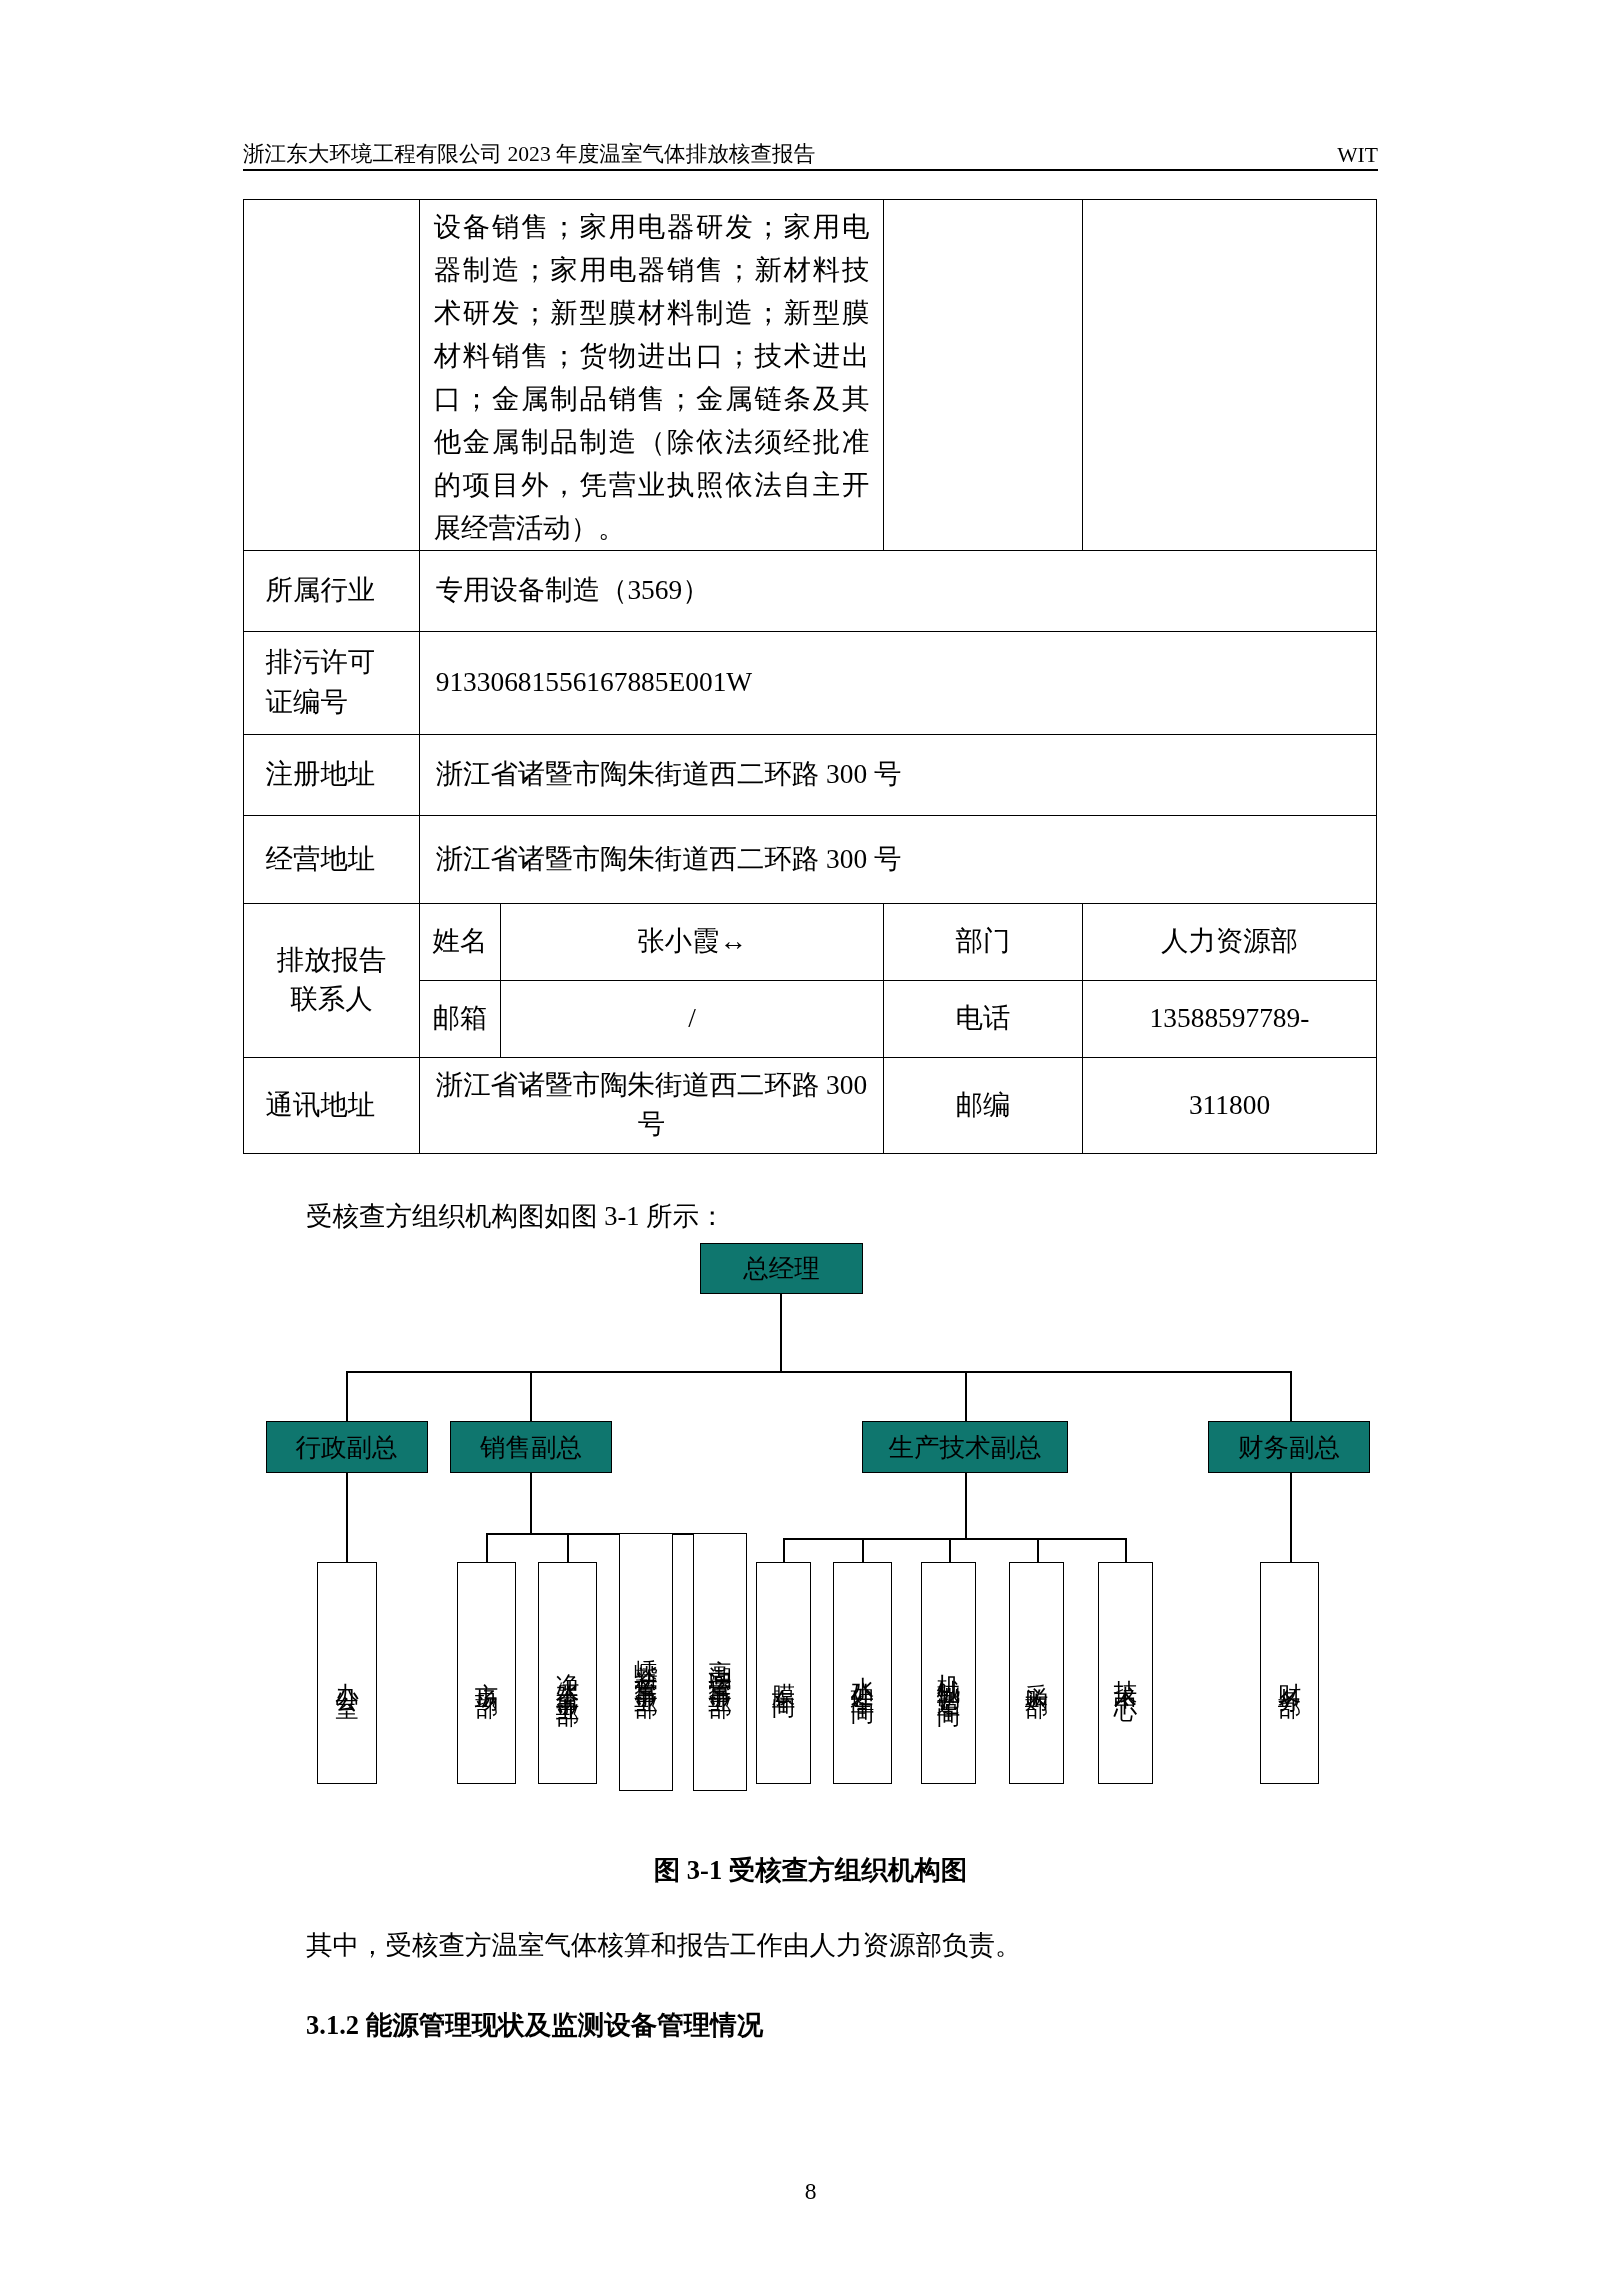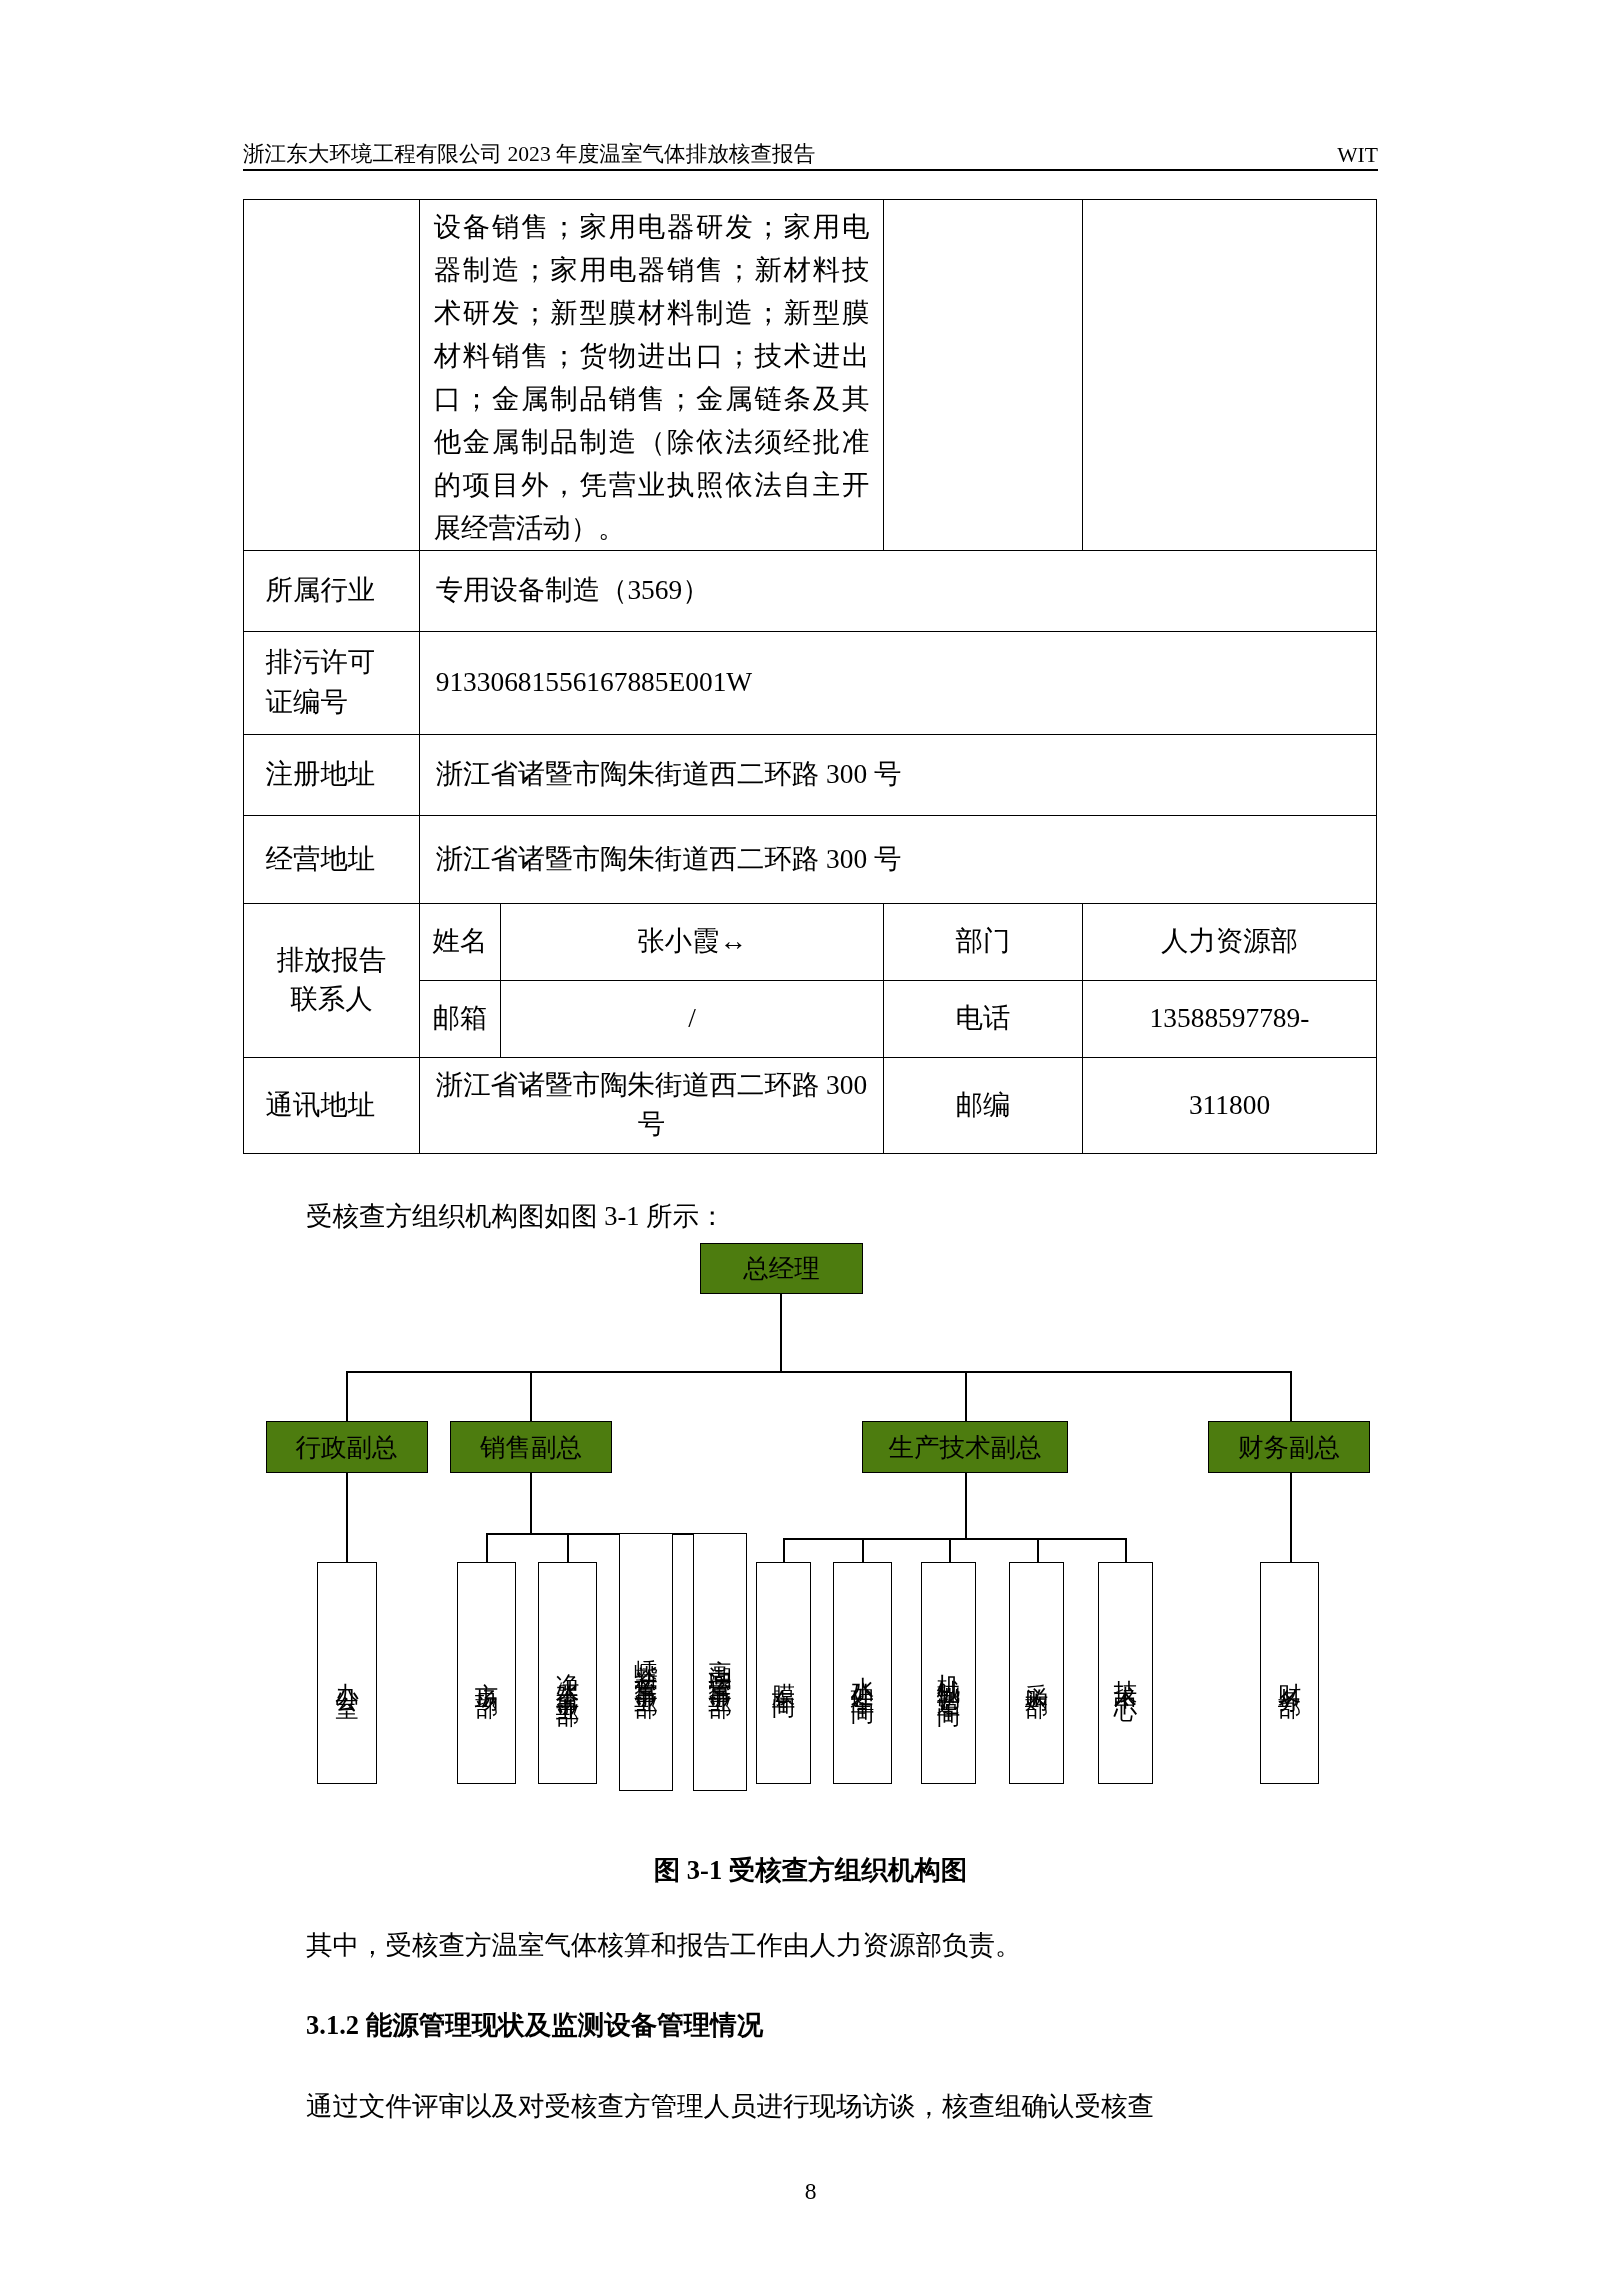--- a/index.html
+++ b/index.html
@@ -37,21 +37,21 @@
   
   .para { position: absolute; left: 243px; width: 1135px; font-size: 26.5px; line-height: 1.3; }
   .indent { text-indent: 63px; }
   .caption { position: absolute; left: 243px; top: 1825px; width: 1135px; text-align: center; font-weight: bold; font-size: 26.5px; }
   .heading { position: absolute; left: 306px; top: 1980px; font-weight: bold; font-size: 26.5px; }
   .pageno { position: absolute; left: 0; top: 2178px; width: 1621px; text-align: center; font-size: 23.5px; }
 
   
   .orgchart { position: absolute; left: 243px; top: 1238px; width: 1135px; height: 564px; }
   .ob {
-    position: absolute; border: 1.5px solid #000; background: #4d7c0f;
+    position: absolute; border: 1.5px solid #000; background: #0f766e;
     display: flex; align-items: center; justify-content: center; font-size: 25.5px;
   }
   .vb {
     position: absolute; border: 1.5px solid #000; background: #fff;
     display: flex; align-items: center; justify-content: center;
   }
   .vb span { writing-mode: vertical-rl; font-size: 23.5px; letter-spacing: 5.9px; }
   .hl, .vl { position: absolute; background: #000; }
   .hl { height: 1.5px; }
   .vl { width: 1.5px; }
@@ -198,18 +198,17 @@
       <span>财务部</span>
     </div>
   </div>
 
   <p class="caption">图 3-1 受核查方组织机构图</p>
 
   <p class="para indent" style="top:1901px">其中，受核查方温室气体核算和报告工作由人力资源部负责。</p>
 
   <h3 class="heading">3.1.2 能源管理现状及监测设备管理情况</h3>
 
-  <p class="para indent" style="top:2062px">通过文件评审以及对受核查方管理人员进行现场访谈，核查组确认受核查</p>
 
   <div class="pageno">8</div>
 
 </div>
 
 
 </body></html>

